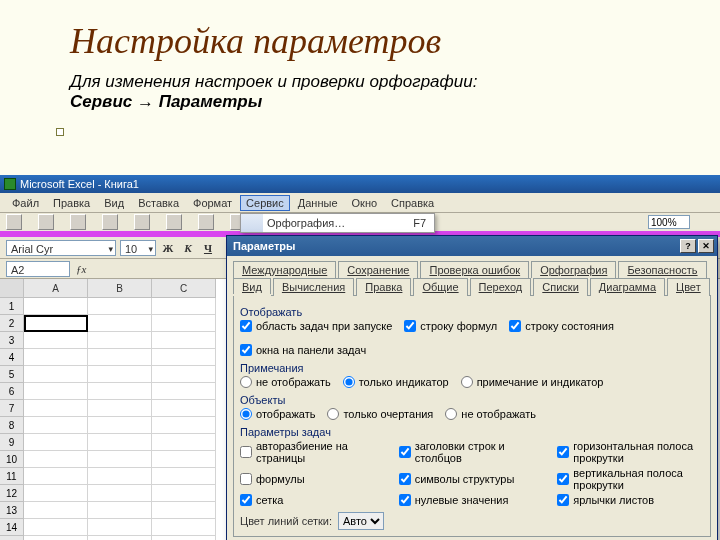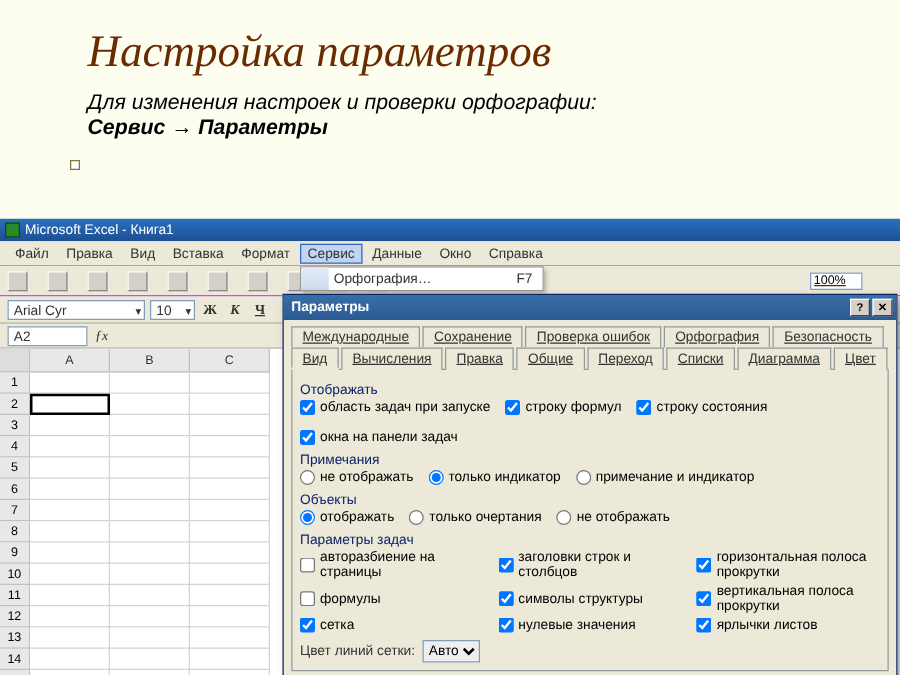--- a/index.html
+++ b/index.html
@@ -93,29 +93,28 @@
     position: relative;
   }
   .menu-drop .mi .sc { position: absolute; right: 8px; color:#333; }
   .menu-drop .left-strip {
     position: absolute; left:0; top:0; bottom:0; width:22px;
     background: linear-gradient(#e4ecf7,#cddaee);
   }
 
   .toolbar {
     background: #ece9d8;
-    border-bottom: 1px solid #d946ef;
+    border-bottom: 6px solid #d946ef;
     height: 24px;
     display: flex;
     align-items: center;
     gap: 16px;
     padding-left: 6px;
     font-size: 11px;
     position: relative;
-    text-decoration: underline;
   }
   .tb-icon {
     width: 16px; height: 16px;
     background: #d4d0c8;
     border: 1px solid #fff;
     border-right-color:#888; border-bottom-color:#888;
   }
   .toolbar .zoom { margin-left: auto; margin-right: 30px; display:flex; align-items:center; gap:2px;}
   .toolbar .zoom input { width:42px; height:14px; font-size:10px; border:1px solid #7f9db9;}
   .fmt-bar {

